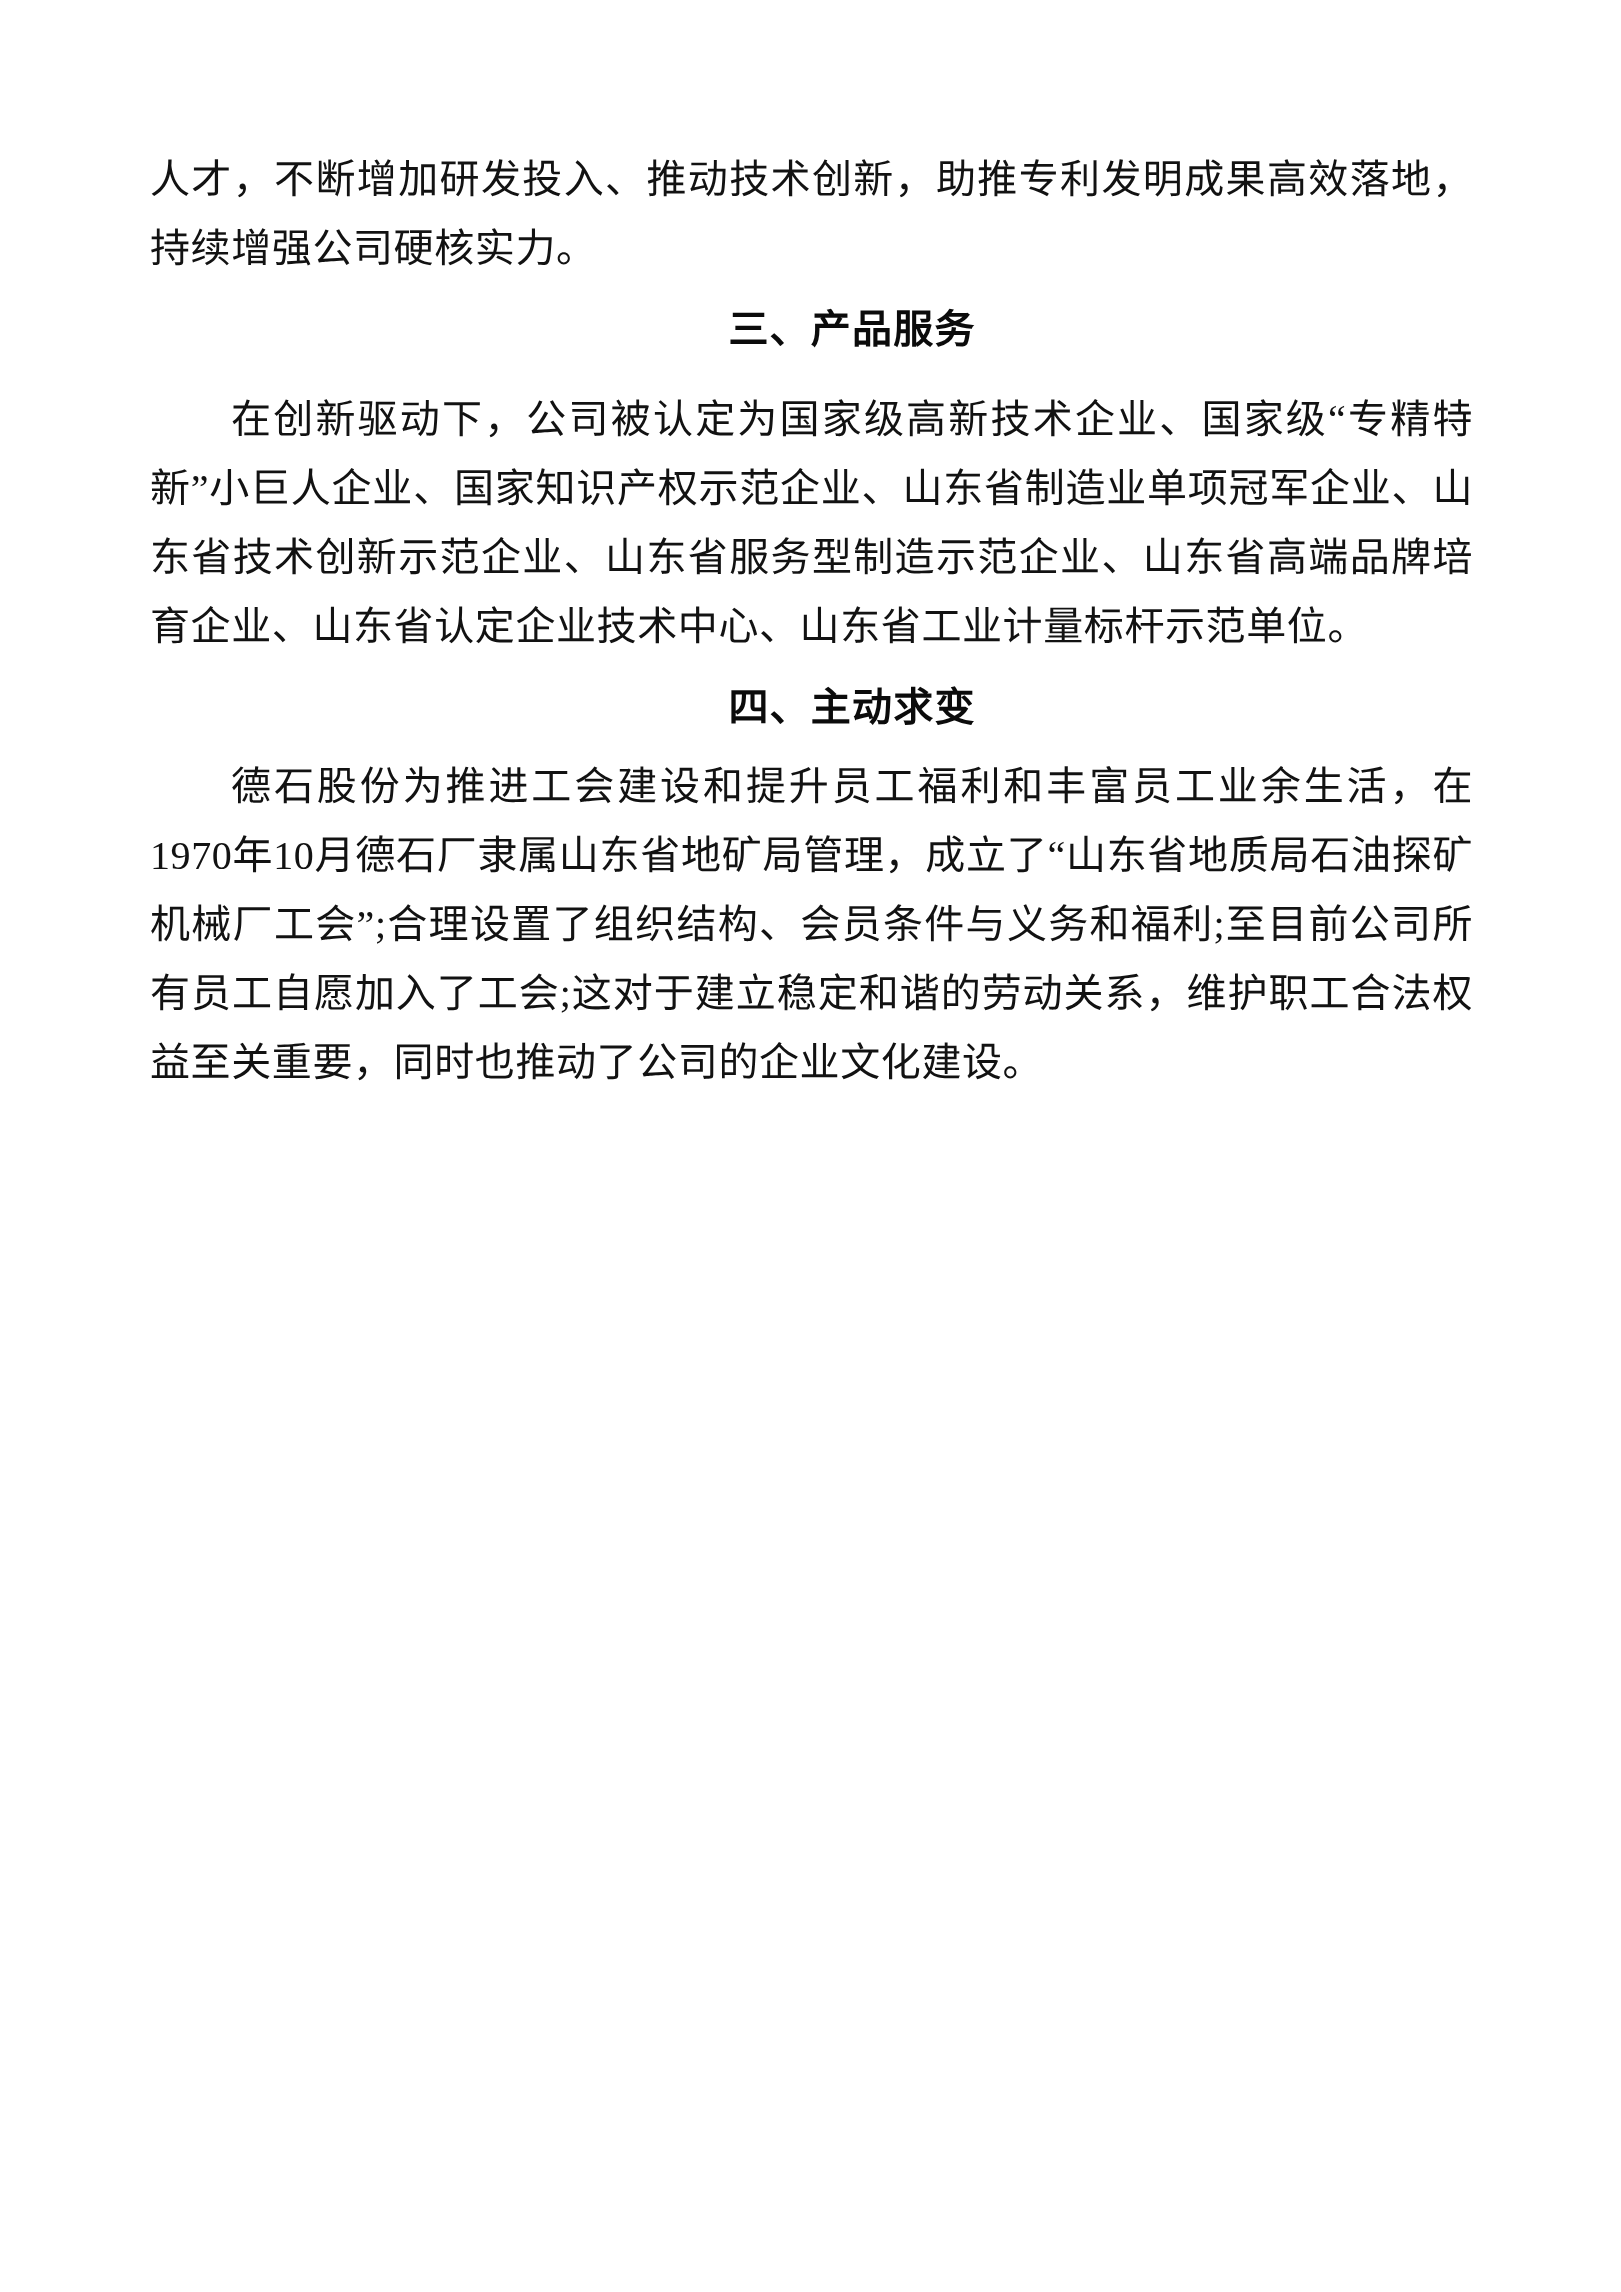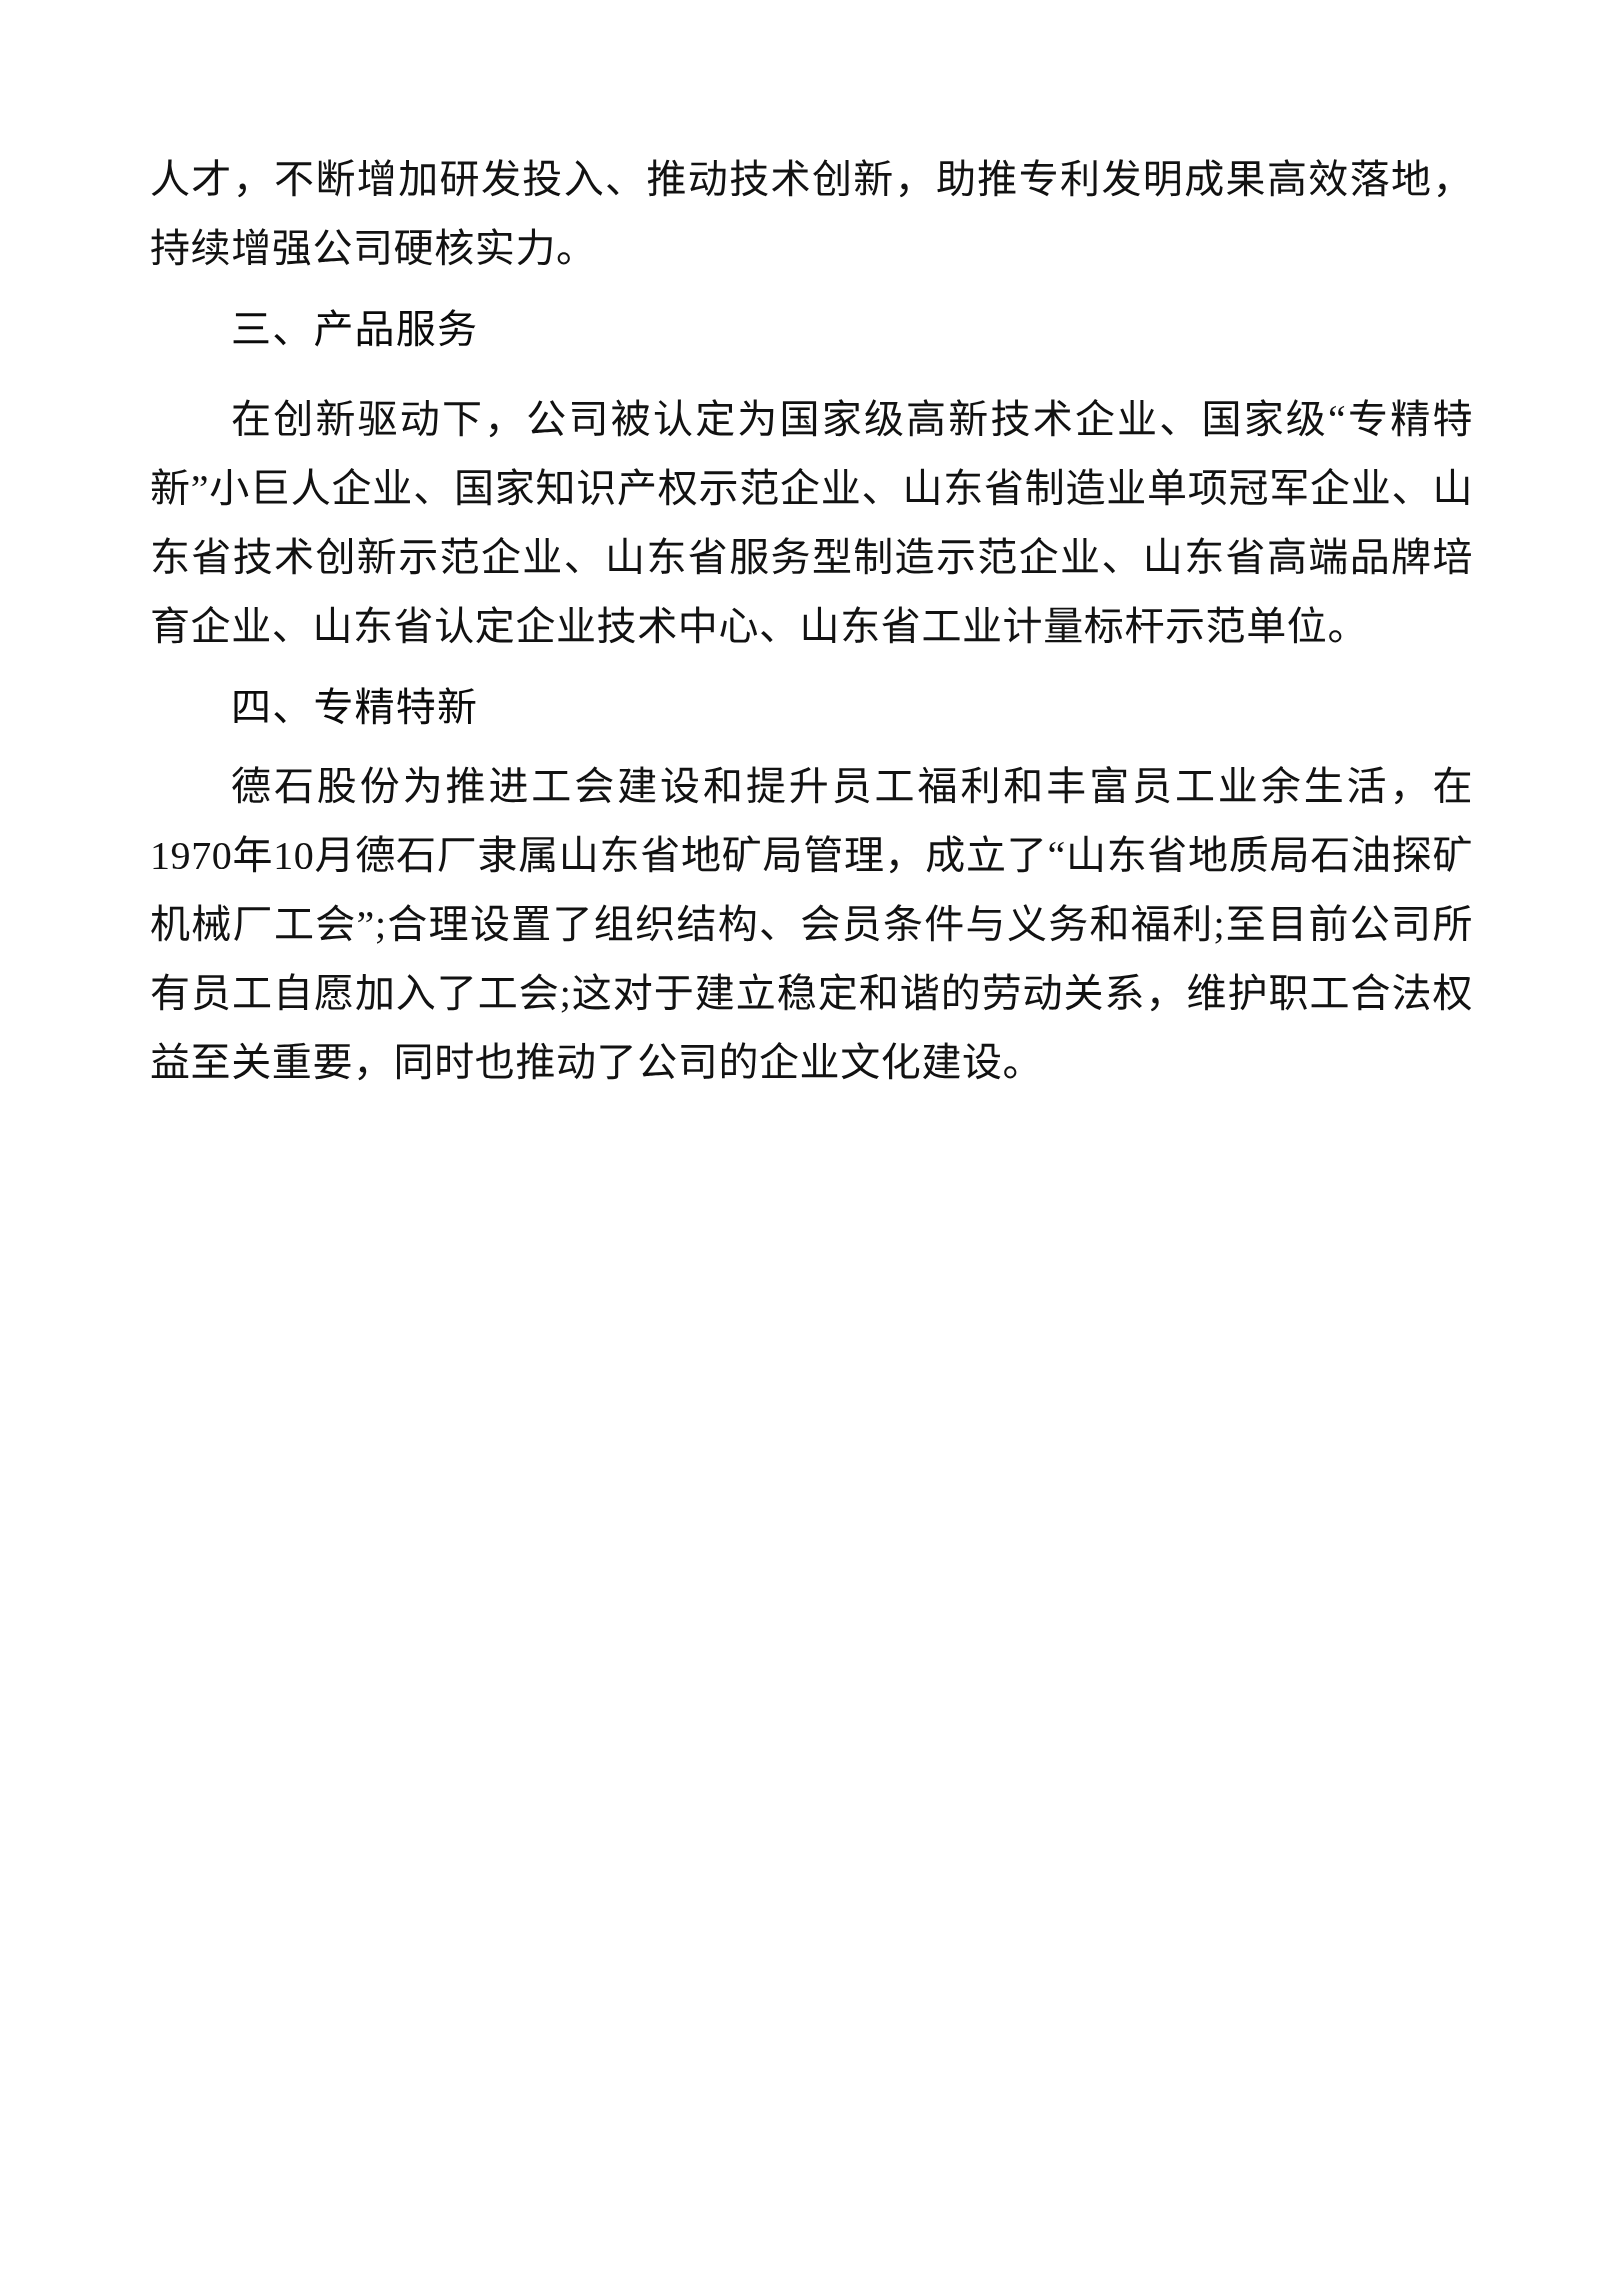--- a/index.html
+++ b/index.html
@@ -40,24 +40,24 @@
     text-indent: 0;
   }
   .para.indent {
     text-indent: 81px;
   }
   .heading {
     margin: 0;
     font-size: 40px;
     line-height: 69px;
     color: #0b0b0b;
-    font-weight: 400;
+    font-weight: 700;
     text-indent: 81px;
     letter-spacing: 1.2px;
-    text-align: left;
+    text-align: center;
   }
   .spacer-sm { height: 5.9px; }
   .spacer-heading-before { height: 11.8px; }
   .spacer-heading-after { height: 9.8px; }
 </style>
 </head>
 <body>
 
 <div class="page">
   <div class="text-column">
@@ -74,21 +74,21 @@
 
     <div class="spacer-sm"></div>
 
 
     <div class="spacer-sm"></div>
 
     <p class="para indent">在创新驱动下，公司被认定为国家级高新技术企业、国家级“专精特新”小巨人企业、国家知识产权示范企业、山东省制造业单项冠军企业、山东省技术创新示范企业、山东省服务型制造示范企业、山东省高端品牌培育企业、山东省认定企业技术中心、山东省工业计量标杆示范单位。</p>
 
     <div class="spacer-heading-before"></div>
 
-    <h2 class="heading">四、专精特新</h2>
+    <h2 class="heading">四、主动求变</h2>
 
     <div class="spacer-heading-after"></div>
 
     <p class="para indent">德石股份为推进工会建设和提升员工福利和丰富员工业余生活，在1970年10月德石厂隶属山东省地矿局管理，成立了“山东省地质局石油探矿机械厂工会”;合理设置了组织结构、会员条件与义务和福利;至目前公司所有员工自愿加入了工会;这对于建立稳定和谐的劳动关系，维护职工合法权益至关重要，同时也推动了公司的企业文化建设。</p>
 
   </div>
 </div>
 
 
 </body></html>

